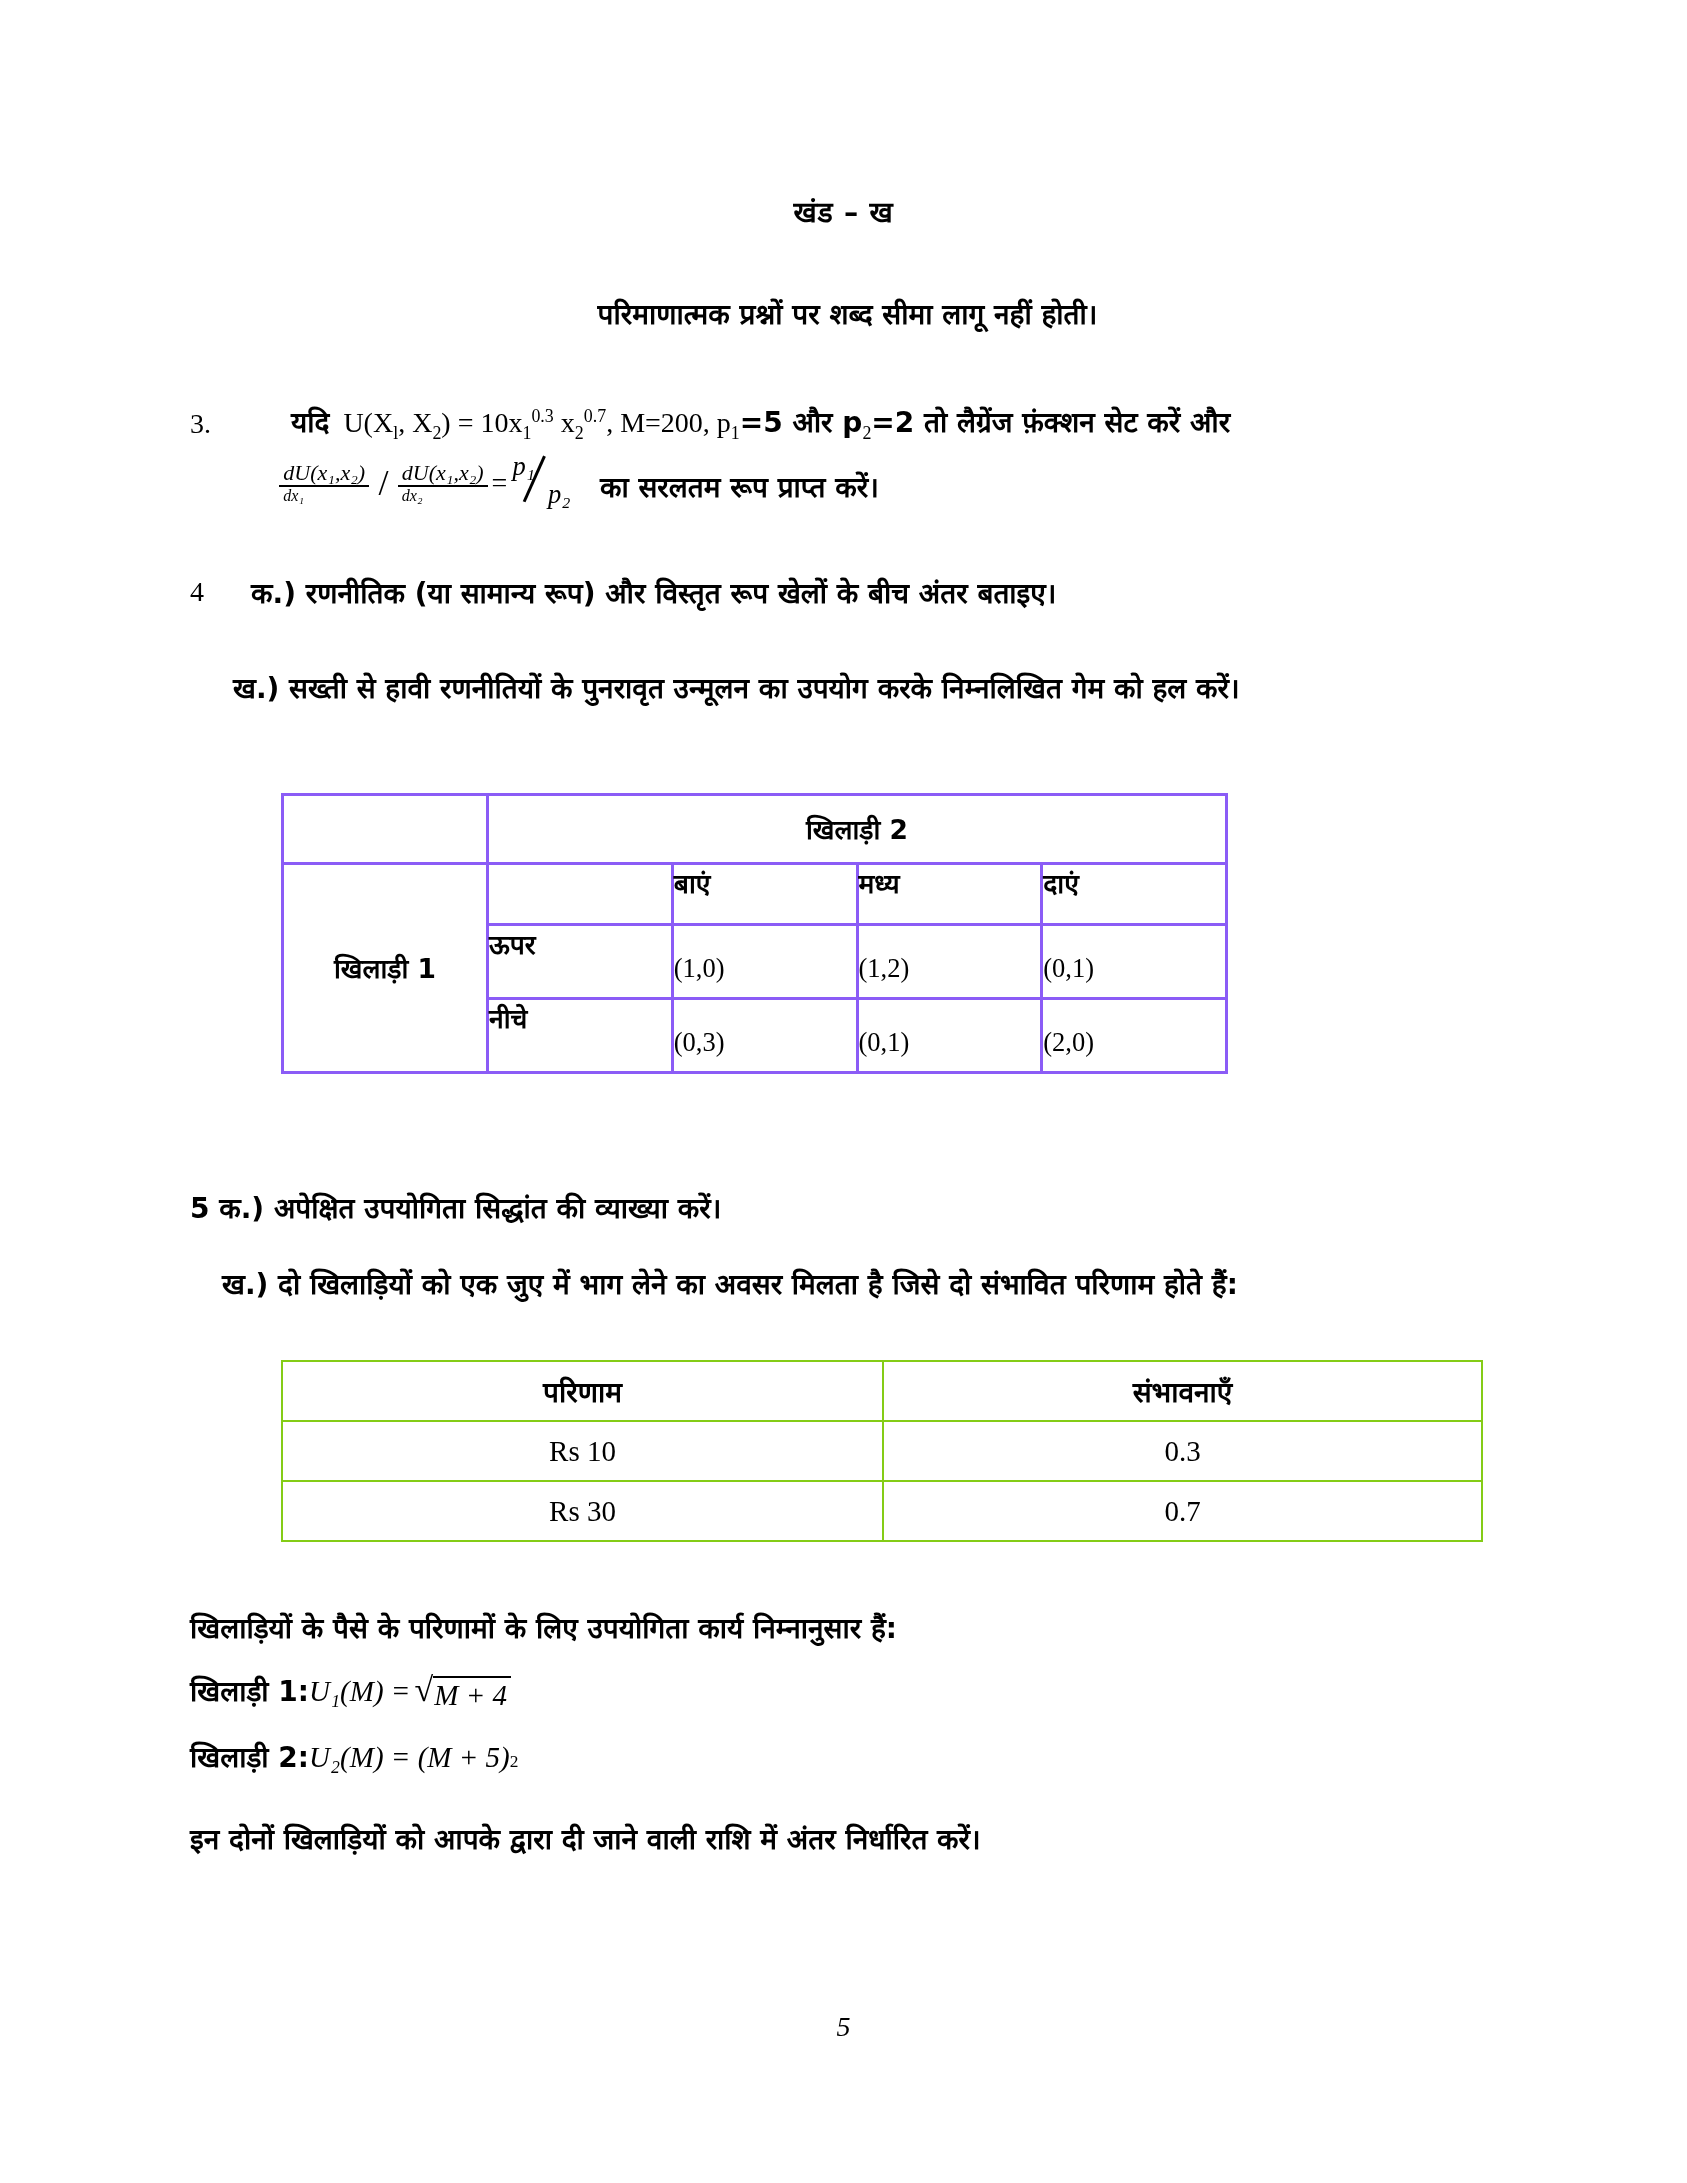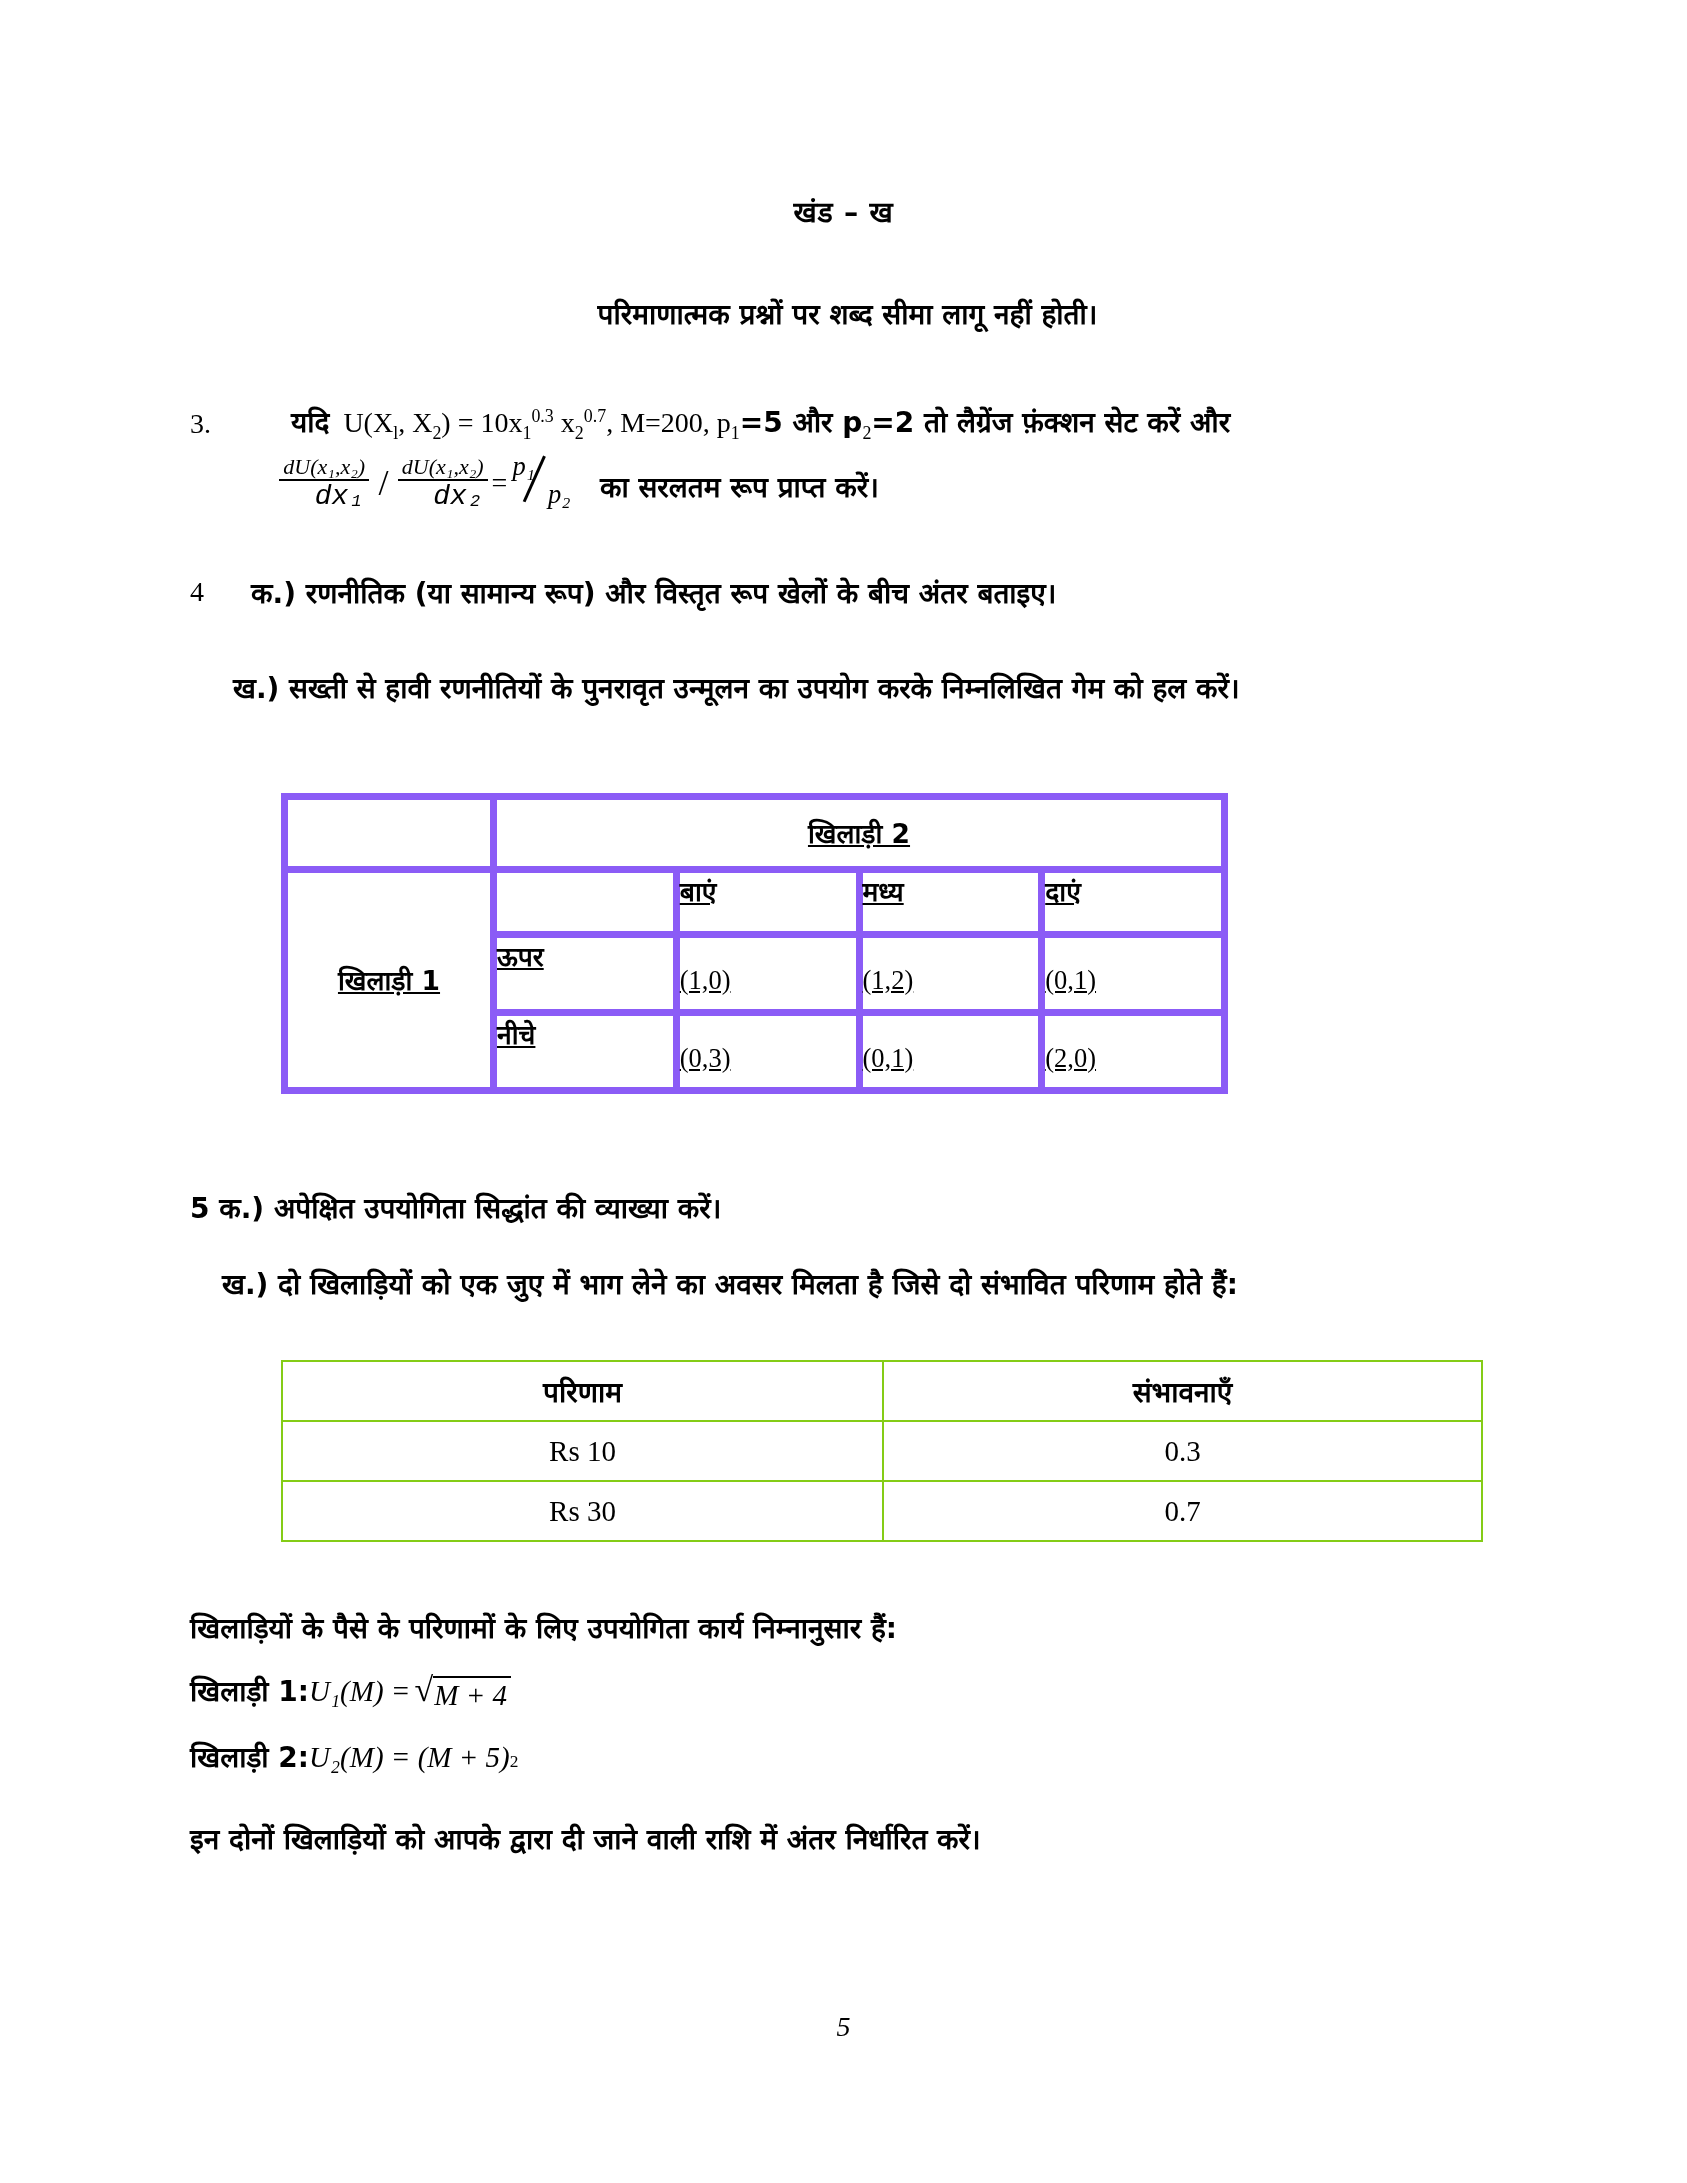--- a/index.html
+++ b/index.html
@@ -88,28 +88,27 @@
     font-style: italic;
     font-family: "Liberation Serif","DejaVu Serif",serif;
     margin: 0 1.3px;
   }
   .frac .num {
     font-size: 22px;
     padding: 0 4px 0.7px 4px;
     line-height: 1.05;
   }
   .frac .den {
-    font-size: 28px;
+    font-size: 16px;
     border-top: 2.6px solid #000;
     padding: 0.7px 4px 0 4px;
     line-height: 1.05;
     width: 100%;
-    text-align: right;
+    text-align: left;
     box-sizing: border-box;
-    font-family: Liberation Mono, monospace;
   }
   .slash-big {
     font-size: 36px;
     font-family: "Liberation Serif","DejaVu Serif",serif;
     padding: 0 8px;
     line-height: 1;
   }
   .eqsign { font-size: 28px; padding: 0 2.6px; }
   .skewfrac {
     display: inline-block;
@@ -153,25 +152,24 @@
   }
 
   
   #game-matrix {
     left: 281px; top: 793px;
     width: 947px;
     border-collapse: collapse;
     table-layout: fixed;
   }
   #game-matrix td {
-    border: 7px solid #8b5cf6;
+    border: 3px solid #8b5cf6;
     padding: 0;
     vertical-align: top;
     font-size: 26.5px;
-    text-decoration: underline;
   }
   .gm-corner { width: 202px; }
   .gm-rowlabelcol { width: 182px; }
   .gm-col { width: 187px; }
   .cell-pad { padding: 6.6px 9.3px; border-radius: 9px; }
   .gm-p2head {
     text-align: center;
     height: 66px;
     vertical-align: middle !important;
   }

